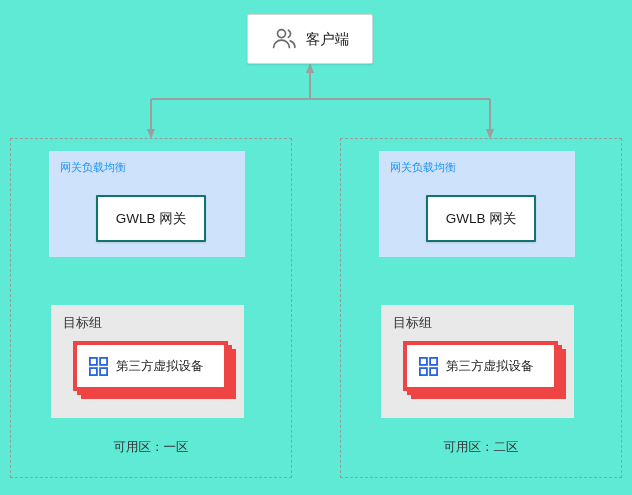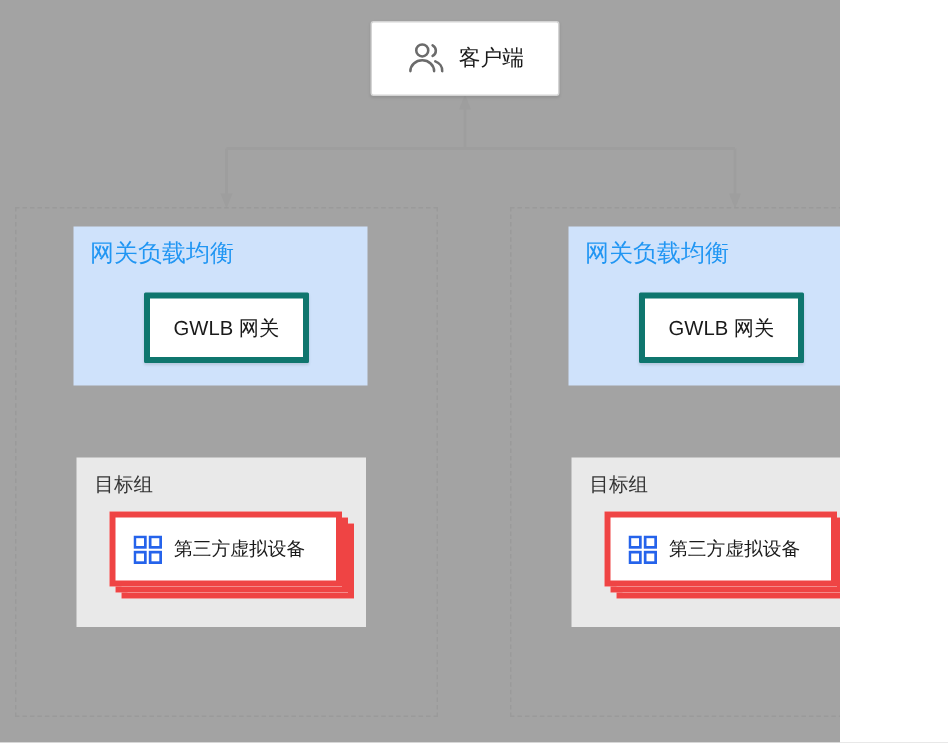--- a/index.html
+++ b/index.html
@@ -7,23 +7,23 @@
     margin: 0;
     padding: 0;
     background: #ffffff;
   }
   body {
     font-family: "Liberation Sans", "DejaVu Sans", sans-serif;
     -webkit-font-smoothing: antialiased;
   }
   #canvas {
     position: relative;
-    width: 560px;
+    width: 632px;
     height: 495px;
-    background: #a3a3a3;
+    background: #5eead4;
     overflow: hidden;
     text-decoration: underline;
   }
 
   
   .client-box {
     position: absolute;
     left: 247px;
     top: 14px;
     width: 126px;
@@ -81,33 +81,33 @@
     top: 12px;
     width: 196px;
     height: 106px;
     background: #cfe2fb;
     box-sizing: border-box;
   }
   .gwlb-title {
     position: absolute;
     left: 11px;
     top: 10px;
-    font-size: 16px;
+    font-size: 11px;
     color: #2196f3;
     line-height: 1.1;
     white-space: nowrap;
   }
   .gwlb-node {
     position: absolute;
     left: 47px;
     top: 44px;
     width: 110px;
     height: 47px;
     background: #ffffff;
-    border: 4px solid #0f766e;
+    border: 2px solid #0f766e;
     border-radius: 1px;
     box-shadow: 0 1px 2px rgba(0,0,0,0.12);
     display: flex;
     align-items: center;
     justify-content: center;
     box-sizing: border-box;
   }
   .gwlb-node-label {
     font-size: 13.5px;
     color: #1a1a1a;
@@ -233,20 +233,21 @@
             <rect x="0.9" y="0.9" width="7" height="7" fill="none" stroke="#2563eb" stroke-width="1.8"></rect>
             <rect x="11.1" y="0.9" width="7" height="7" fill="none" stroke="#2563eb" stroke-width="1.8"></rect>
             <rect x="0.9" y="11.1" width="7" height="7" fill="none" stroke="#2563eb" stroke-width="1.8"></rect>
             <rect x="11.1" y="11.1" width="7" height="7" fill="none" stroke="#2563eb" stroke-width="1.8"></rect>
           </svg>
           <span class="appliance-label">第三方虚拟设备</span>
         </div>
       </div>
     </div>
 
+    <div class="az-label">可用区：一区</div>
   </div>
 
   <div class="zone zone-right">
 
     <div class="gwlb-block">
       <div class="gwlb-title">网关负载均衡</div>
       <div class="gwlb-node">
         <span class="gwlb-node-label">GWLB 网关</span>
       </div>
     </div>
@@ -261,15 +262,16 @@
             <rect x="0.9" y="0.9" width="7" height="7" fill="none" stroke="#2563eb" stroke-width="1.8"></rect>
             <rect x="11.1" y="0.9" width="7" height="7" fill="none" stroke="#2563eb" stroke-width="1.8"></rect>
             <rect x="0.9" y="11.1" width="7" height="7" fill="none" stroke="#2563eb" stroke-width="1.8"></rect>
             <rect x="11.1" y="11.1" width="7" height="7" fill="none" stroke="#2563eb" stroke-width="1.8"></rect>
           </svg>
           <span class="appliance-label">第三方虚拟设备</span>
         </div>
       </div>
     </div>
 
+    <div class="az-label">可用区：二区</div>
   </div>
 
 </div>
 
 </body></html>

